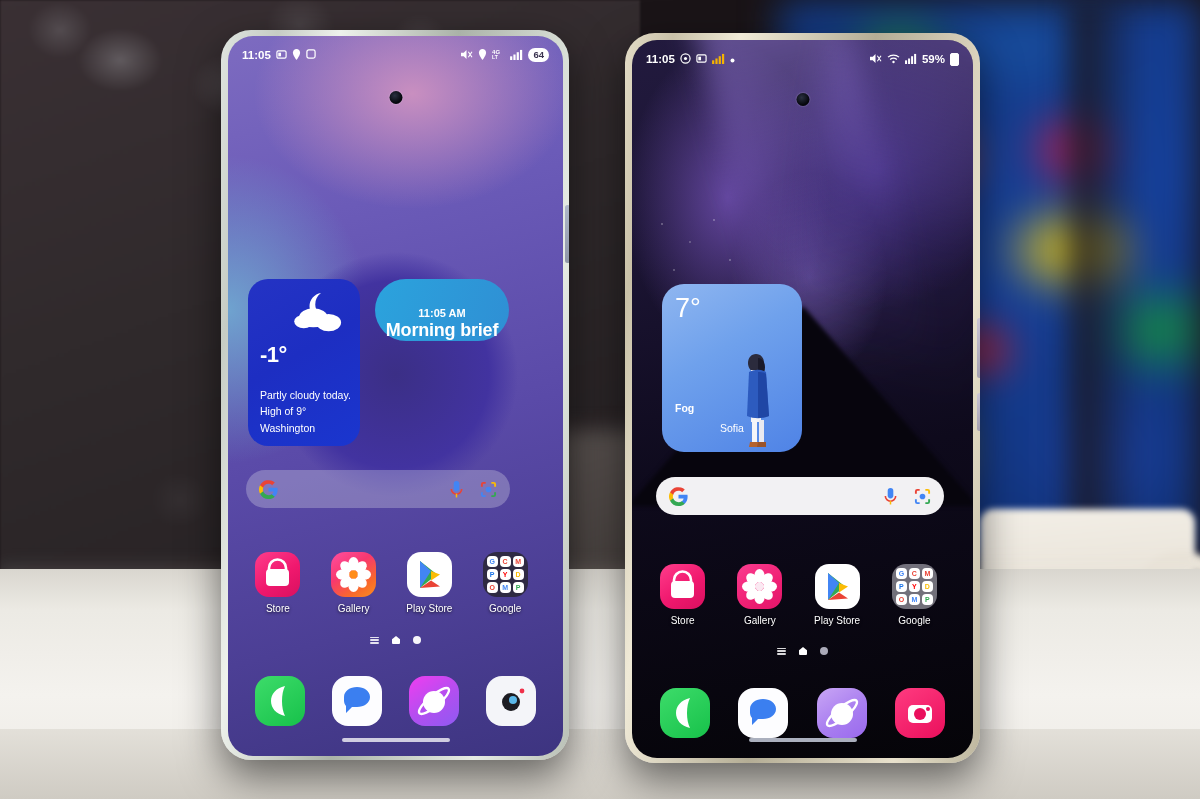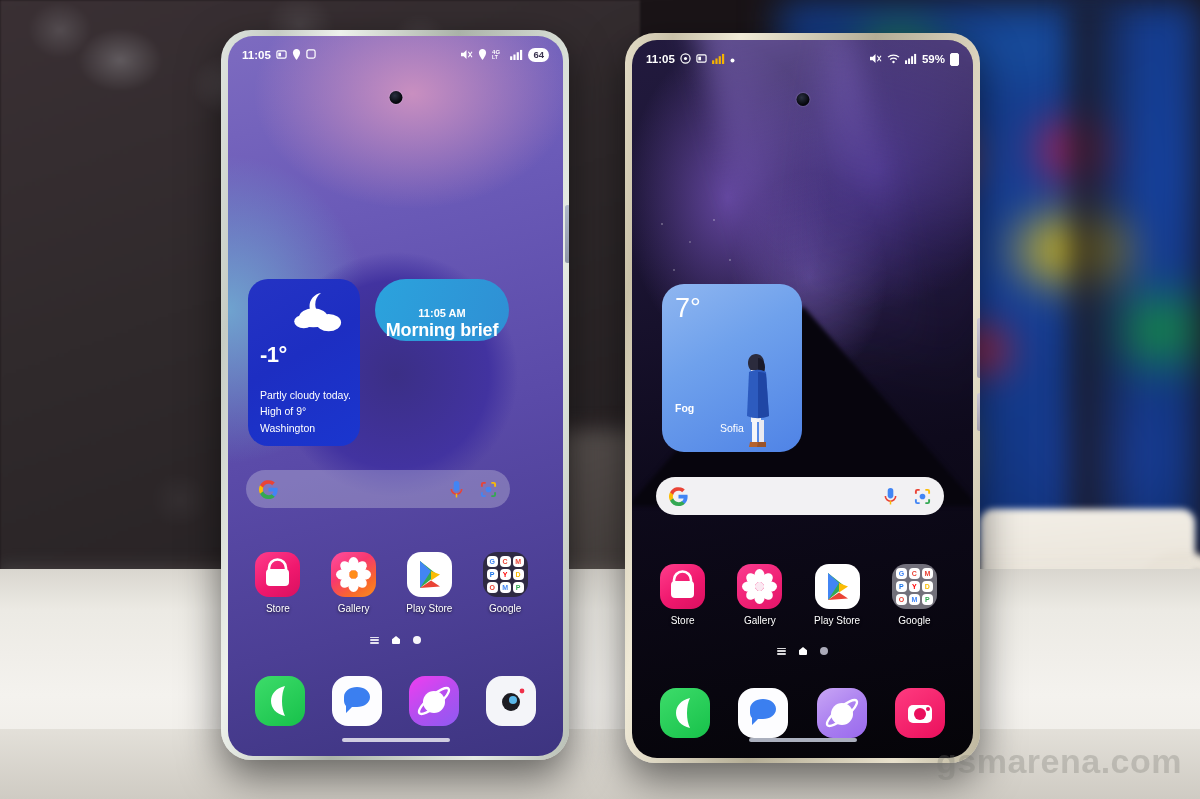--- a/index.html
+++ b/index.html
@@ -673,14 +673,13 @@
               <circle cx="33" cy="21" r="2" fill="#ea0f5c"></circle>
             </svg>
         </div>
       </div>
       <div class="navbar nb-r"></div>
     </div>
     <div class="side-btn sbr1"></div>
     <div class="side-btn sbr2"></div>
   </div>
 
-  <div class="watermark">gsmarena.com</div>
 </div>
 
 </body></html>

